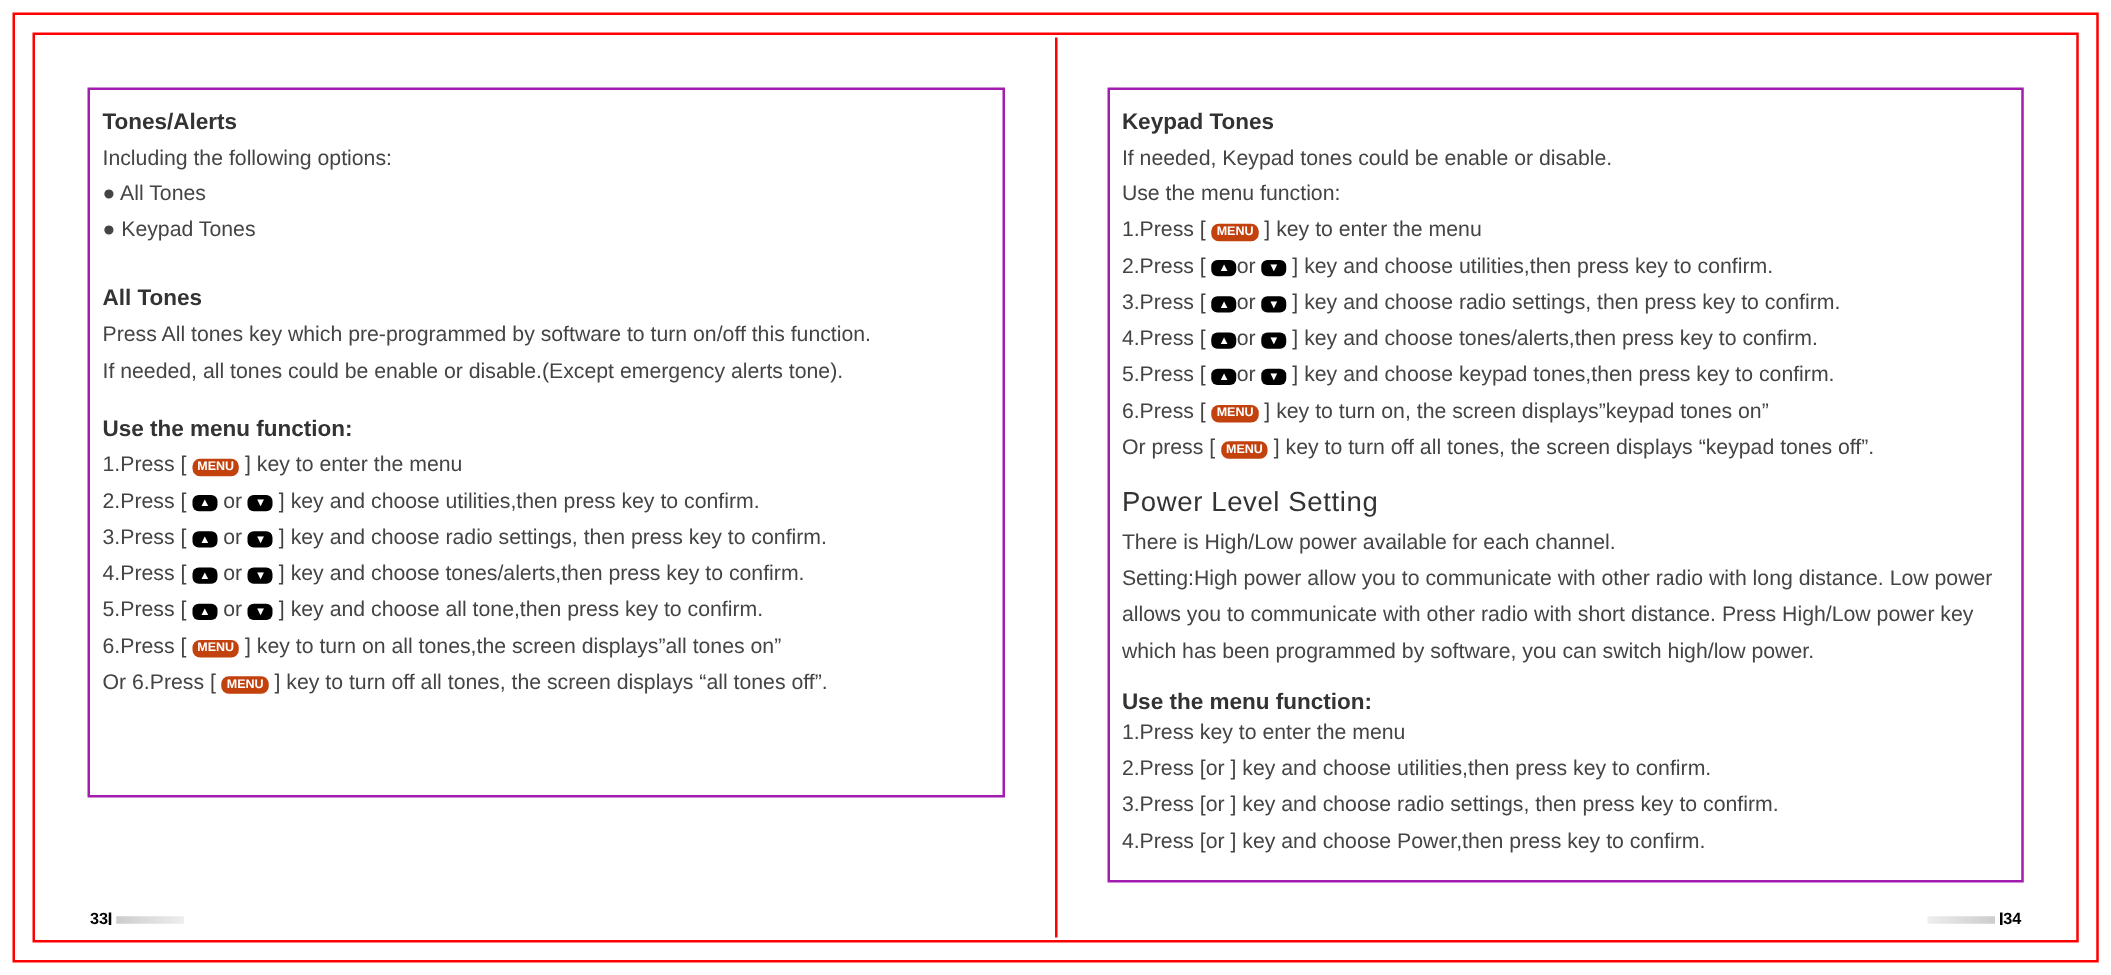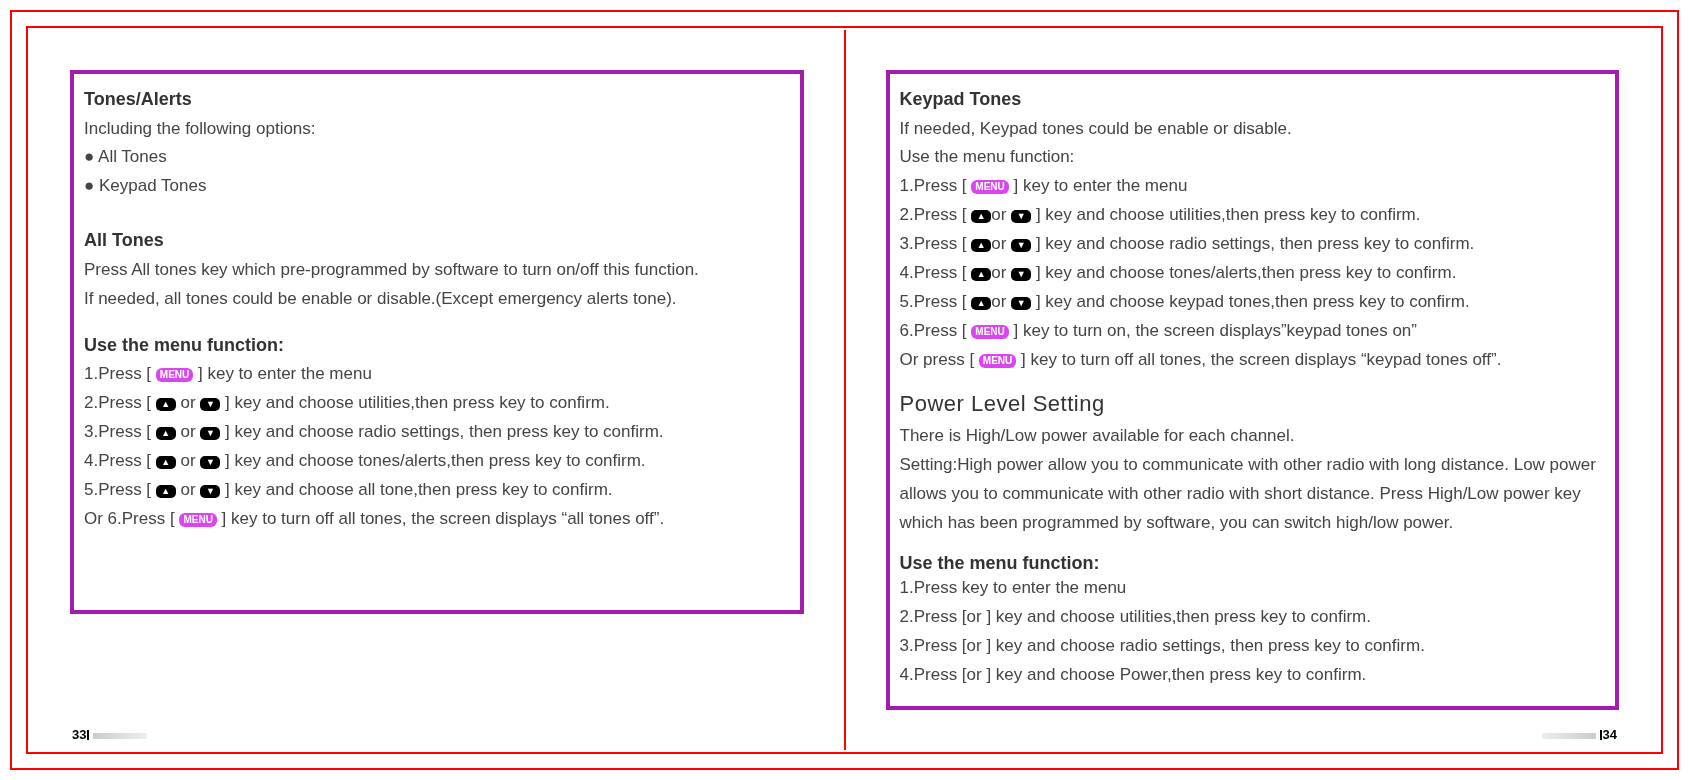--- a/index.html
+++ b/index.html
@@ -28,21 +28,21 @@
   .page {
     flex: 1;
     position: relative;
     padding: 40px 40px 30px 40px;
   }
   .divider {
     width: 2px;
     background: #ff0000;
   }
   .green-box {
-    border: 4px solid #a21caf;
+    border: 2px solid #a21caf;
     padding: 8px 10px 16px 10px;
     color: #444;
     font-size: 17px;
     line-height: 1.7;
   }
   .sec-title {
     font-weight: bold;
     color: #333;
     font-size: 18px;
     margin-top: 2px;
@@ -50,21 +50,21 @@
   .sec-title-big {
     font-weight: normal;
     color: #333;
     font-size: 22px;
     margin-top: 10px;
     letter-spacing: 0.5px;
   }
   .bullet::before { content: "● "; }
   .menu-badge {
     display: inline-block;
-    background: #d946ef;
+    background: #c2410c;
     color: #fff;
     font-size: 10px;
     font-weight: bold;
     border-radius: 6px;
     padding: 0 4px;
     line-height: 14px;
     vertical-align: 1px;
     font-family: Arial, sans-serif;
   }
   .arrow-badge {
@@ -127,20 +127,21 @@
       <div><span>1.Press [ </span><span class="menu-badge">MENU</span><span> ] key to enter the menu</span></div>
 
       <div><span>2.Press [ </span><span class="arrow-badge">▲</span><span> or </span><span class="arrow-badge">▼</span><span> ] key and choose utilities,then press  key to confirm.</span></div>
 
       <div><span>3.Press [ </span><span class="arrow-badge">▲</span><span> or </span><span class="arrow-badge">▼</span><span> ] key and choose radio settings, then press  key to confirm.</span></div>
 
       <div><span>4.Press [ </span><span class="arrow-badge">▲</span><span> or </span><span class="arrow-badge">▼</span><span> ] key and choose tones/alerts,then press  key to confirm.</span></div>
 
       <div><span>5.Press [ </span><span class="arrow-badge">▲</span><span> or </span><span class="arrow-badge">▼</span><span> ] key and choose all tone,then press  key to confirm.</span></div>
 
+      <div><span>6.Press [ </span><span class="menu-badge">MENU</span><span> ] key to turn on all tones,the screen displays”all tones on”</span></div>
 
       <div><span>Or 6.Press [ </span><span class="menu-badge">MENU</span><span> ] key to turn off all tones, the screen displays “all tones off”.</span></div>
 
       <div style="height:60px"></div>
     </div>
     <div class="page-num page-num-left">
       <span>33</span><span style="display:inline-block;width:2px;height:10px;background:#000;vertical-align:-1px;margin-left:1px"></span> <span class="bar"></span>
     </div>
   </div>
 

